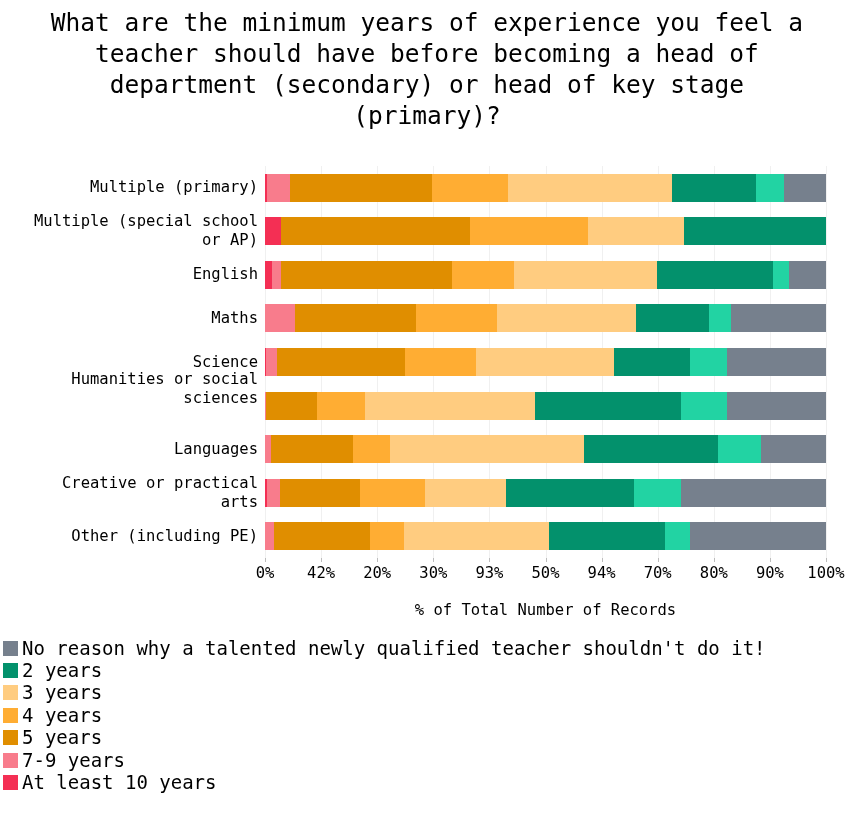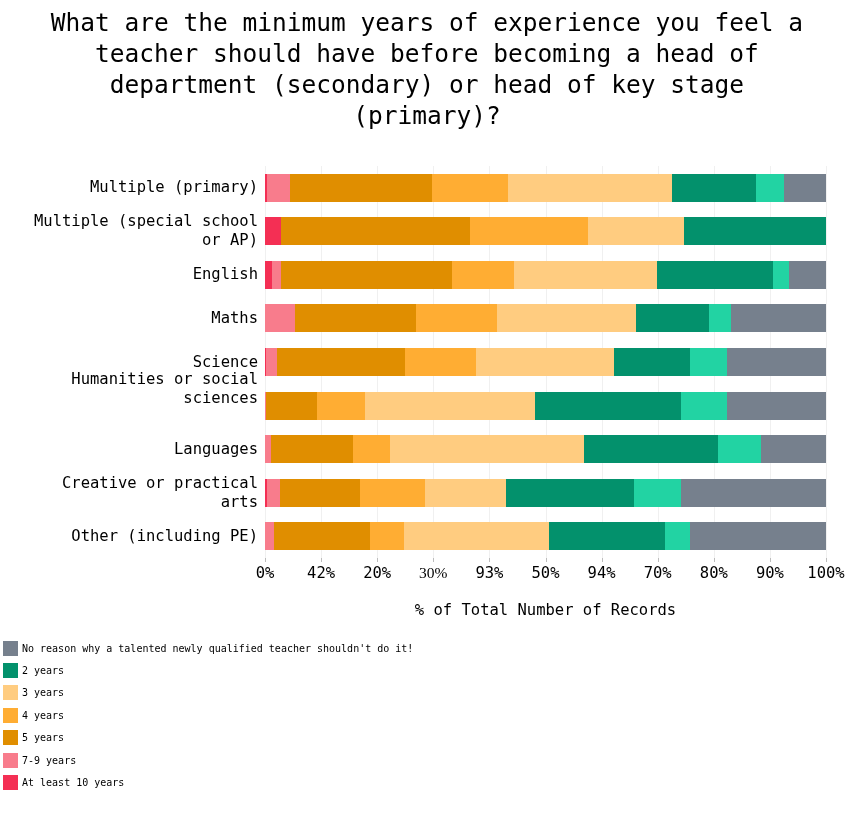--- a/index.html
+++ b/index.html
@@ -123,21 +123,21 @@
     align-items: center;
     height: 22.4px;
   }
   .legend-swatch {
     width: 15px;
     height: 15px;
     flex: 0 0 15px;
     margin-right: 4px;
   }
   .legend-label {
-    font-size: 10px;
+    font-size: 19px;
     line-height: 19px;
     white-space: nowrap;
   }
 </style>
 </head>
 <body>
 
 <div id="chart-title">What are the minimum years of experience you feel a
 teacher should have before becoming a head of
 department (secondary) or head of key stage
@@ -256,21 +256,21 @@
   </div>
 
 <div id="x-axis">
     <div class="xtick-mark" style="left: 0px; background: rgb(189, 189, 189);"></div>
     <div class="xtick-label" style="left: 0px;">0%</div>
     <div class="xtick-mark" style="left: 56.1px; background: rgb(189, 189, 189);"></div>
     <div class="xtick-label" style="left: 56.1px;">42%</div>
     <div class="xtick-mark" style="left: 112.2px; background: rgb(189, 189, 189);"></div>
     <div class="xtick-label" style="left: 112.2px;">20%</div>
     <div class="xtick-mark" style="left: 168.3px; background: rgb(189, 189, 189);"></div>
-    <div class="xtick-label" style="left: 168.3px; font-family: Liberation Serif, serif;">30%</div>
+    <div class="xtick-label" style="left: 168.3px;">30%</div>
     <div class="xtick-mark" style="left: 224.4px; background: rgb(189, 189, 189);"></div>
     <div class="xtick-label" style="left: 224.4px;">93%</div>
     <div class="xtick-mark" style="left: 280.5px; background: rgb(189, 189, 189);"></div>
     <div class="xtick-label" style="left: 280.5px;">50%</div>
     <div class="xtick-mark" style="left: 336.6px; background: rgb(189, 189, 189);"></div>
     <div class="xtick-label" style="left: 336.6px;">94%</div>
     <div class="xtick-mark" style="left: 392.7px; background: rgb(189, 189, 189);"></div>
     <div class="xtick-label" style="left: 392.7px;">70%</div>
     <div class="xtick-mark" style="left: 448.8px; background: rgb(189, 189, 189);"></div>
     <div class="xtick-label" style="left: 448.8px;">80%</div>

